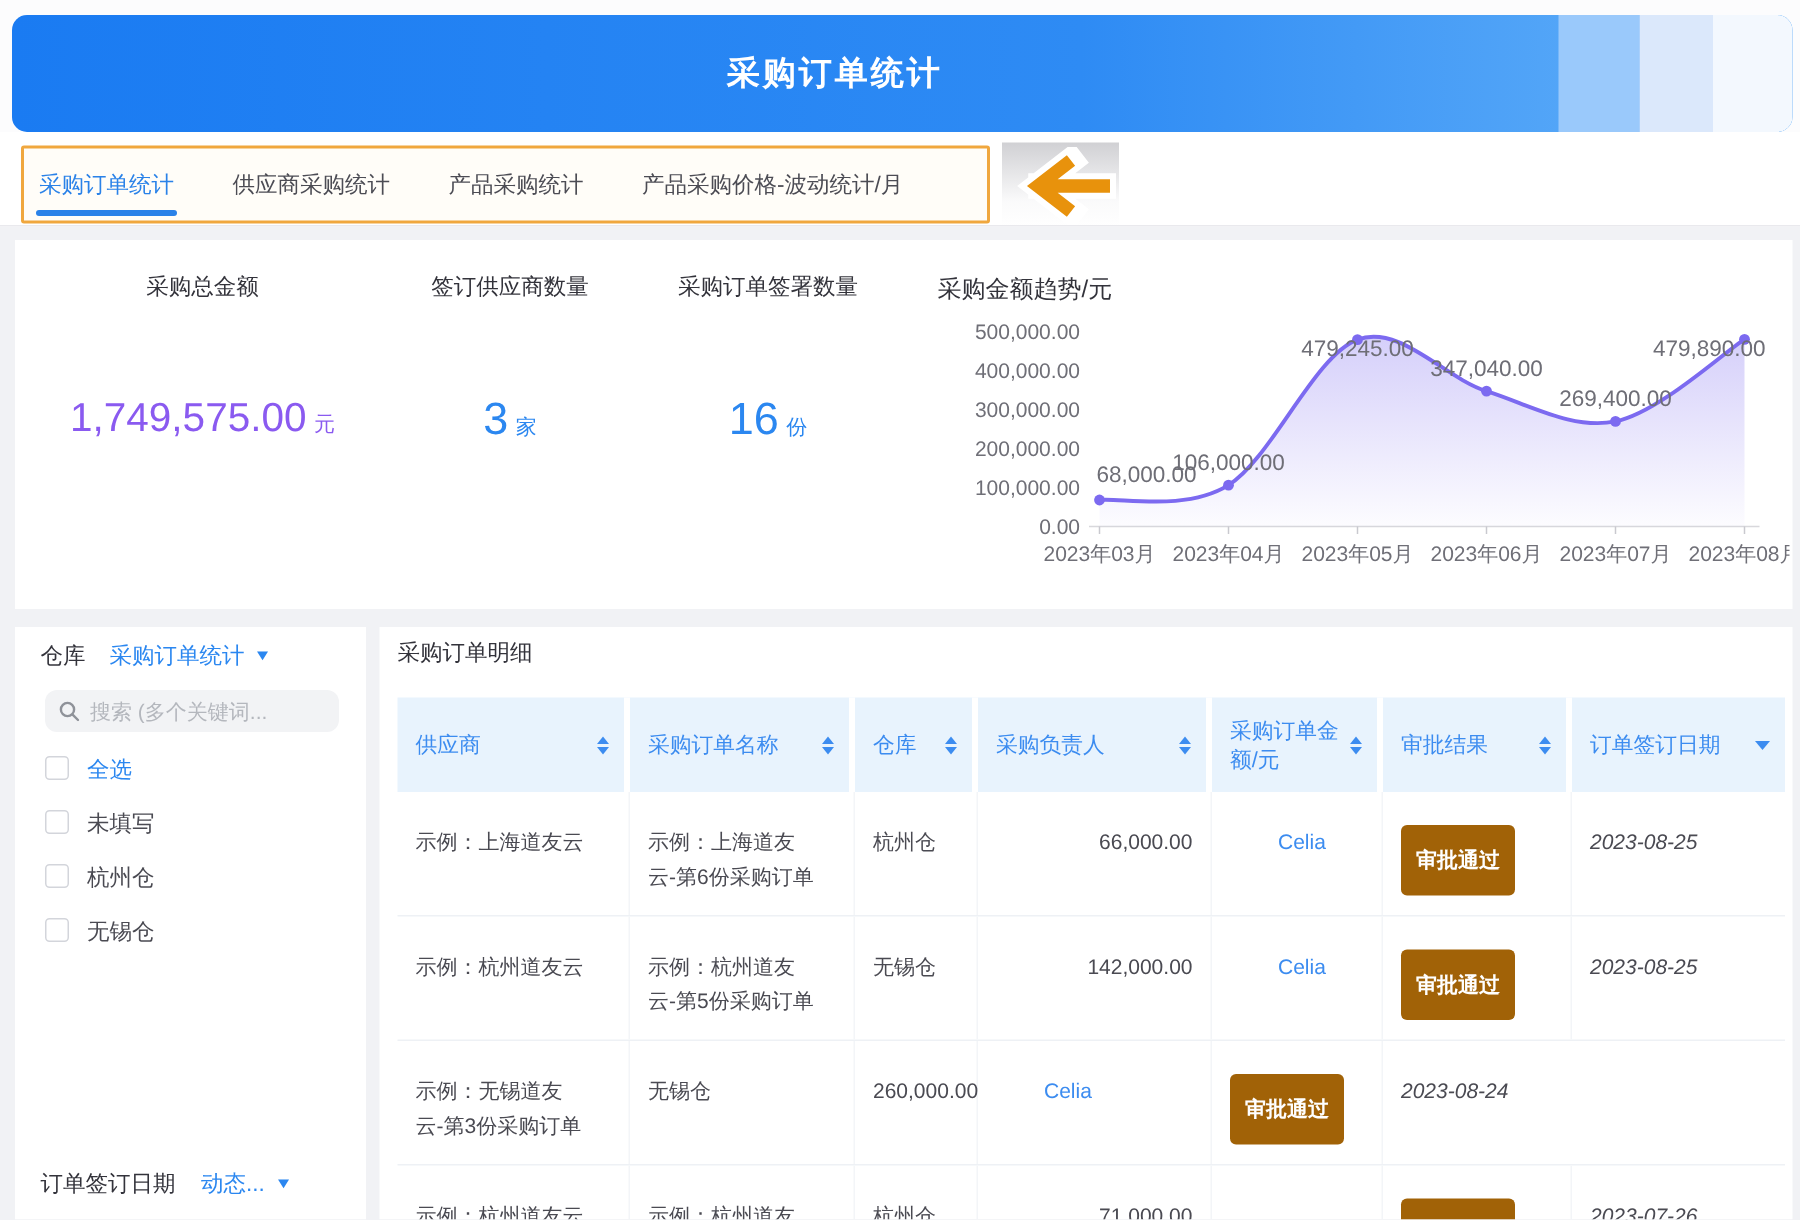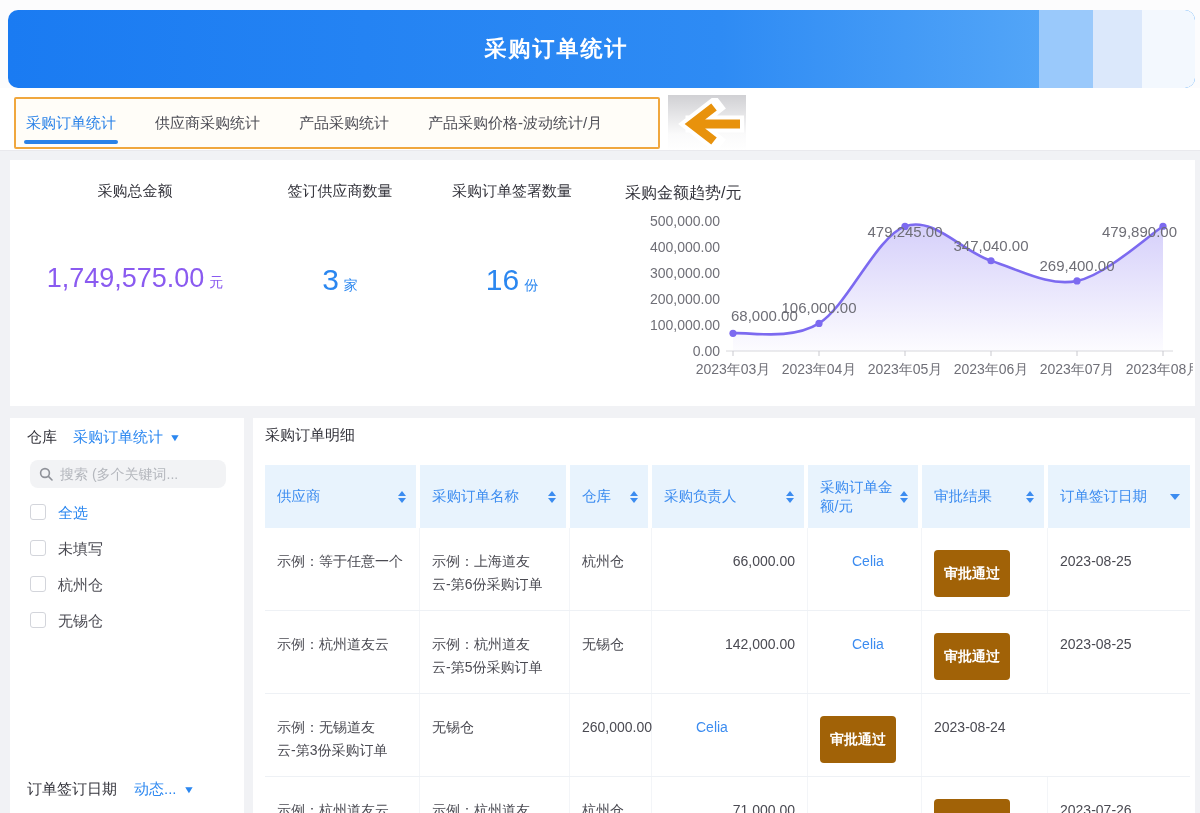--- a/index.html
+++ b/index.html
@@ -68,21 +68,21 @@
   .th:last-child { border-right:none; }
   .sort { display:flex; flex-direction:column; gap:2px; align-items:center; }
   .tri { width:0; height:0; border-left:4px solid transparent; border-right:4px solid transparent; display:block; }
   .tri.up { border-bottom:5px solid #3c8cf0; }
   .tri.down { border-top:5px solid #3c8cf0; }
   .tri.big { border-left-width:5px; border-right-width:5px; border-top-width:6px; }
   .tr { border-bottom:1px solid #eef1f5; }
   .td { padding:22px 12px 12px 12px; font-size:14px; color:#4a4a52; line-height:1.65; min-height:82px;
     border-right:1px solid #f3f5f8; }
   .td.c1 { padding-right:26px; }
-  .td:last-child { border-right:none; }
+  .td:last-child { border-right:none;font-style:italic; }
   .td.right { text-align:right; }
   .link { color:#3c8cf0; cursor:pointer;margin-left:32px; }
   .badge { display:inline-block; background:#a16207; color:#fff; font-size:14px; padding:15px 10px; border-radius:4px; line-height:1.2;font-weight:bold; }
 </style>
 </head>
 <body>
 
 <div class="top-zone">
   <div class="header-bar">
     <div class="header-block1"></div>
@@ -256,21 +256,21 @@
         </div>
         <div class="th">
           <span class="th-label">订单签订日期</span>
           <span class="sort">
             <i class="tri down big"></i>
           </span>
         </div>
       </div>
     <div>
         <div class="tr">
-          <div class="td c0">示例：等于任意一个</div>
+          <div class="td c0">示例：上海道友云</div>
           <div class="td c1">示例：上海道友云-第6份采购订单</div>
           <div class="td c2">杭州仓</div>
           <div class="td c3 right">66,000.00</div>
           <div class="td c4"><span class="link">Celia</span></div>
           <div class="td c5"><span class="badge">审批通过</span></div>
           <div class="td c6">2023-08-25</div>
         </div>
         <div class="tr">
           <div class="td c0">示例：杭州道友云</div>
           <div class="td c1">示例：杭州道友云-第5份采购订单</div>

